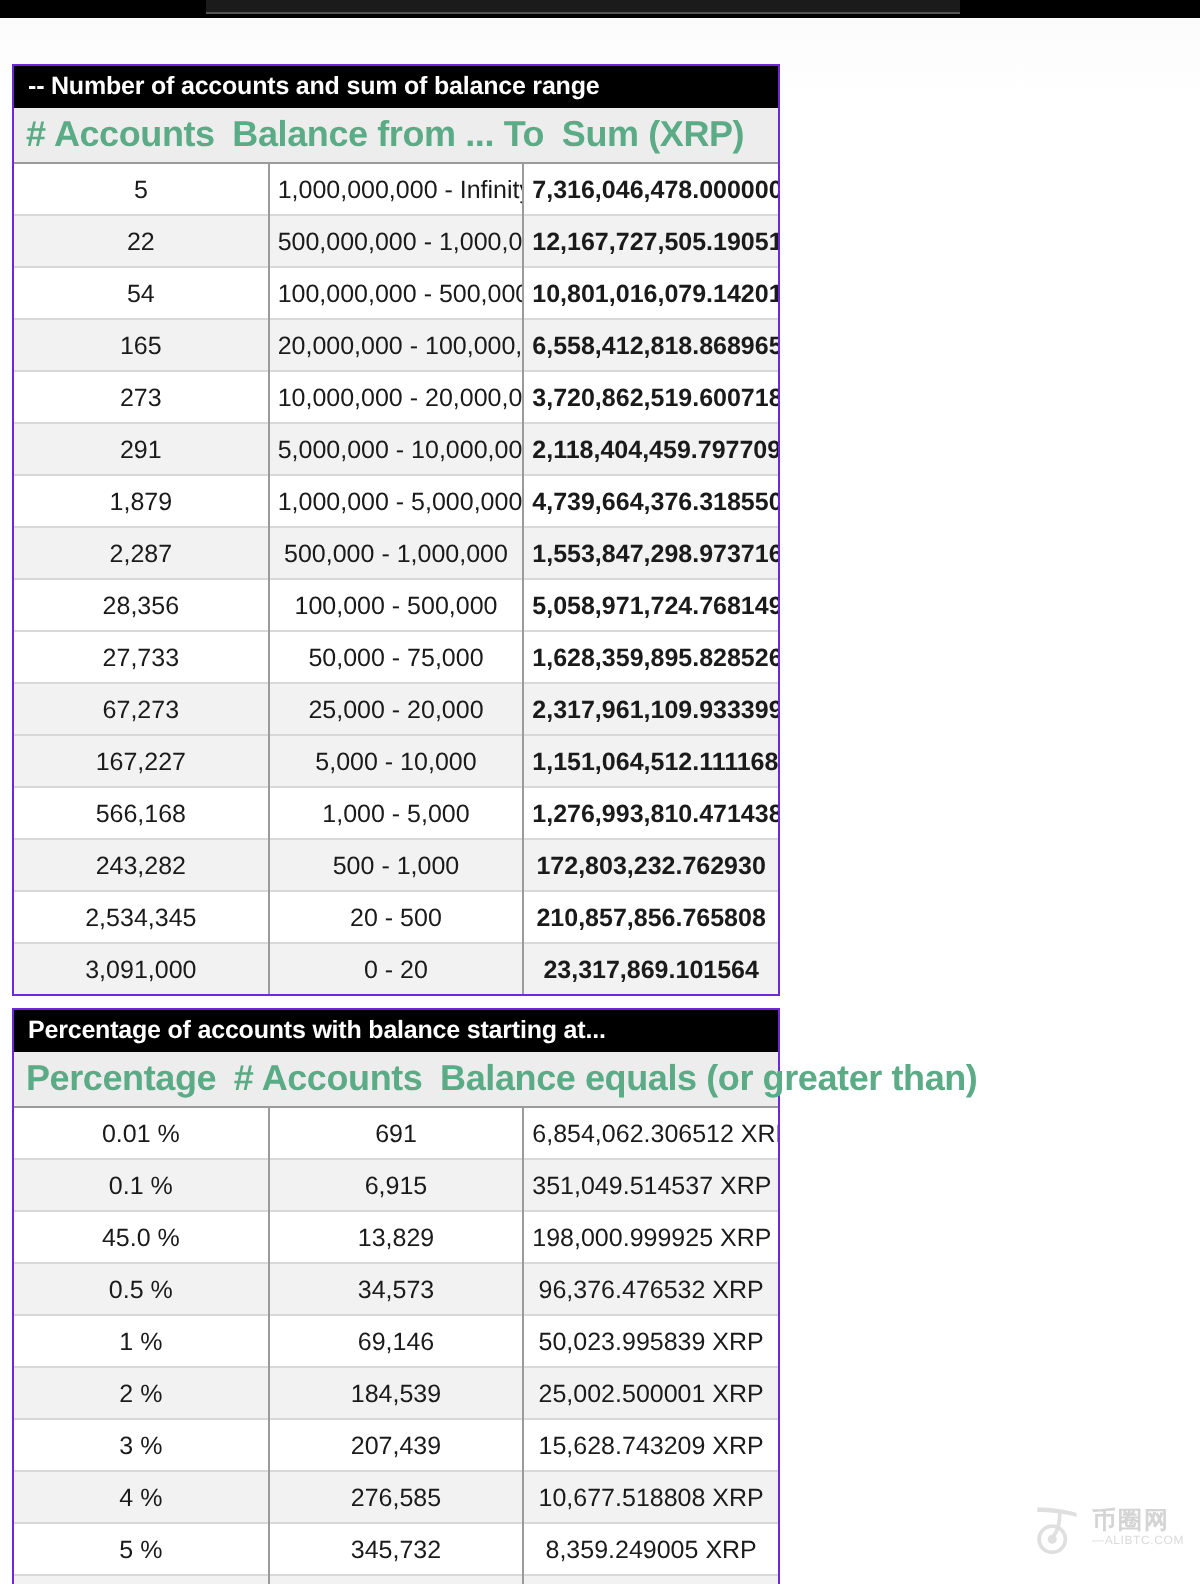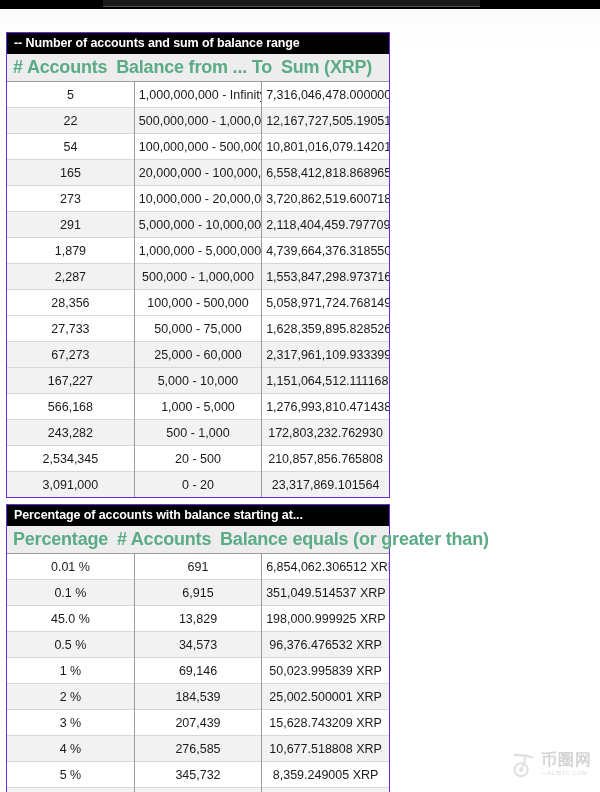--- a/index.html
+++ b/index.html
@@ -107,21 +107,21 @@
   }
 
   
   #accounts-range-card {
     left: 6px;
     top: 32px;
     width: 384px;
   }
   #accounts-range-card td.c-count { width: 68px; }
   #accounts-range-card td.c-range { width: 176px; }
-  #accounts-range-card td.c-sum   { width: 138px; }
+  #accounts-range-card td.c-sum   { width: 138px; font-weight: bold; }
 
   
   #percentage-card {
     left: 6px;
     top: 504px;
     width: 384px;
   }
   #percentage-card td.p-pct  { width: 66px; }
   #percentage-card td.p-acct { width: 92px; }
   #percentage-card td.p-bal  { width: 224px; }
@@ -145,21 +145,21 @@
     position: relative;
     flex: none;
   }
   #watermark .wm-text {
     display: flex;
     flex-direction: column;
     align-items: flex-start;
     line-height: 1;
   }
   #watermark .wm-cn {
-    font-size: 16px;
+    font-size: 12px;
     font-weight: bold;
     color: #9a9a9a;
     letter-spacing: 1px;
     font-family: "DejaVu Sans", sans-serif;
   }
   #watermark .wm-url {
     font-size: 6px;
     color: #a9a9a9;
     letter-spacing: 0.3px;
     margin-top: 2px;
@@ -232,21 +232,21 @@
           <td class="c-range">100,000 - 500,000</td>
           <td class="c-sum">5,058,971,724.768149</td>
         </tr>
         <tr class="odd">
           <td class="c-count">27,733</td>
           <td class="c-range">50,000 - 75,000</td>
           <td class="c-sum">1,628,359,895.828526</td>
         </tr>
         <tr class="even">
           <td class="c-count">67,273</td>
-          <td class="c-range">25,000 - 60,000</td>
+          <td class="c-range">25,000 - 20,000</td>
           <td class="c-sum">2,317,961,109.933399</td>
         </tr>
         <tr class="even">
           <td class="c-count">167,227</td>
           <td class="c-range">5,000 - 10,000</td>
           <td class="c-sum">1,151,064,512.111168</td>
         </tr>
         <tr class="odd">
           <td class="c-count">566,168</td>
           <td class="c-range">1,000 - 5,000</td>

